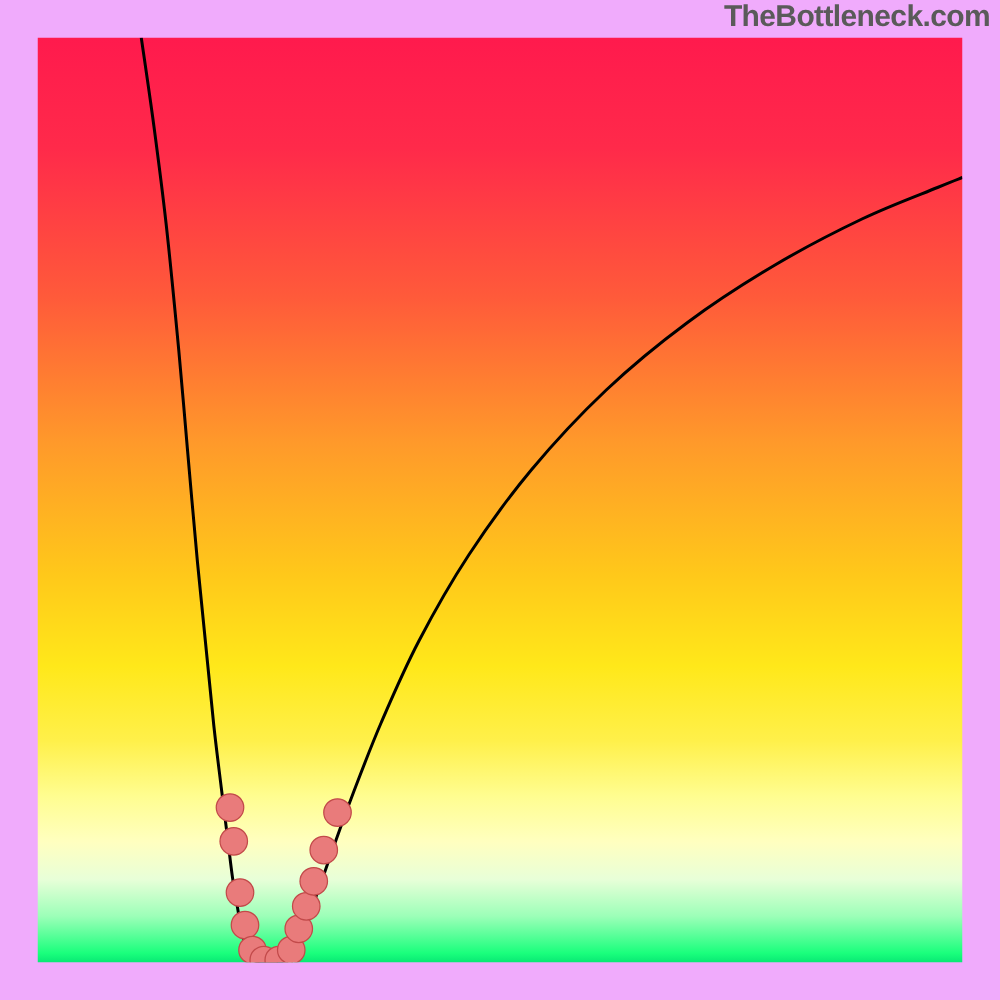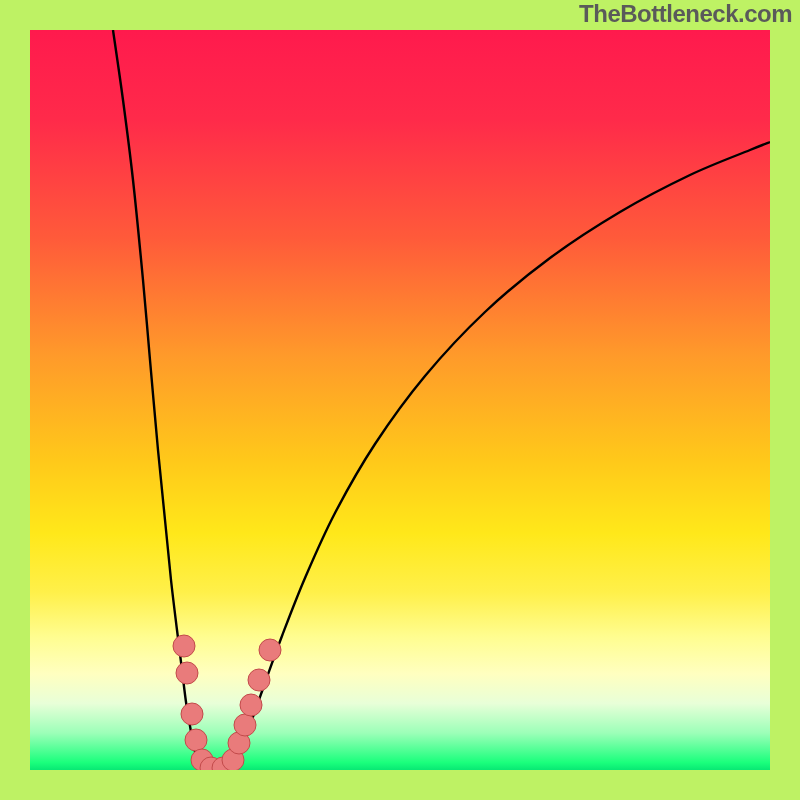--- a/index.html
+++ b/index.html
@@ -1,16 +1,16 @@
 <!DOCTYPE html>
 <html><head>
 <meta charset="utf-8">
 <style>
   html,body{margin:0;padding:0;width:800px;height:800px;overflow:hidden;background:#000}
-  .frame{position:absolute;inset:0;background:#bef264}
+  .frame{position:absolute;inset:0;background:#f0abfc}
   .plot{position:absolute;left:30px;top:30px;width:740px;height:740px;overflow:hidden}
   .grad{position:absolute;inset:0;
     background:linear-gradient(to bottom,
       #ff1a4d 0%,
       #ff2a4a 12%,
       #ff5a3a 28%,
       #ff9a2a 44%,
       #ffc81a 58%,
       #ffe81a 68%,
       #fff04a 76%,

